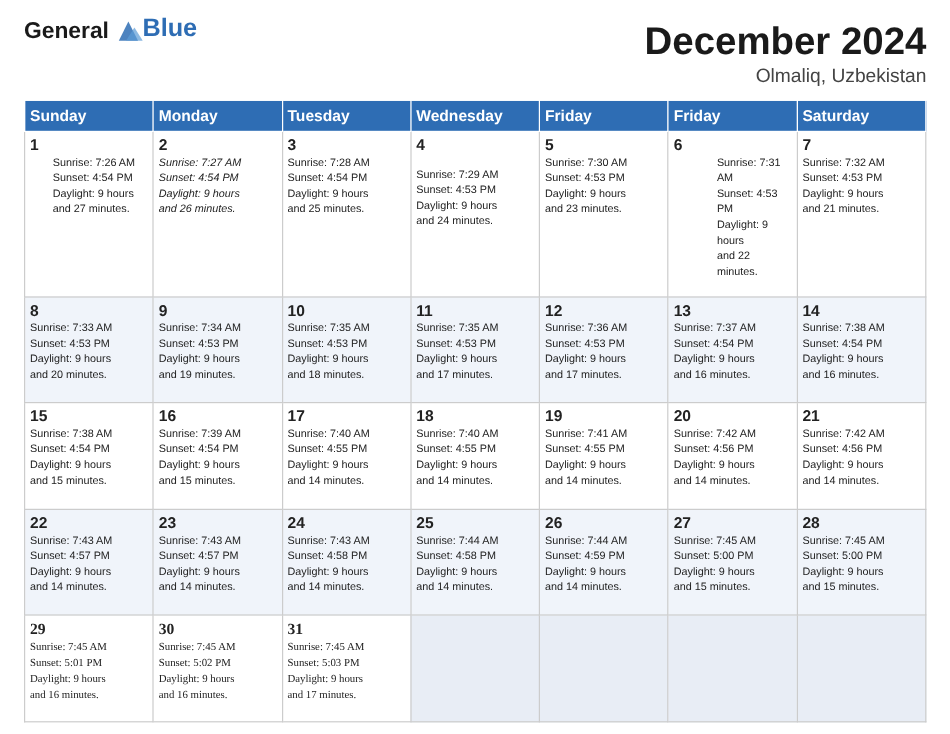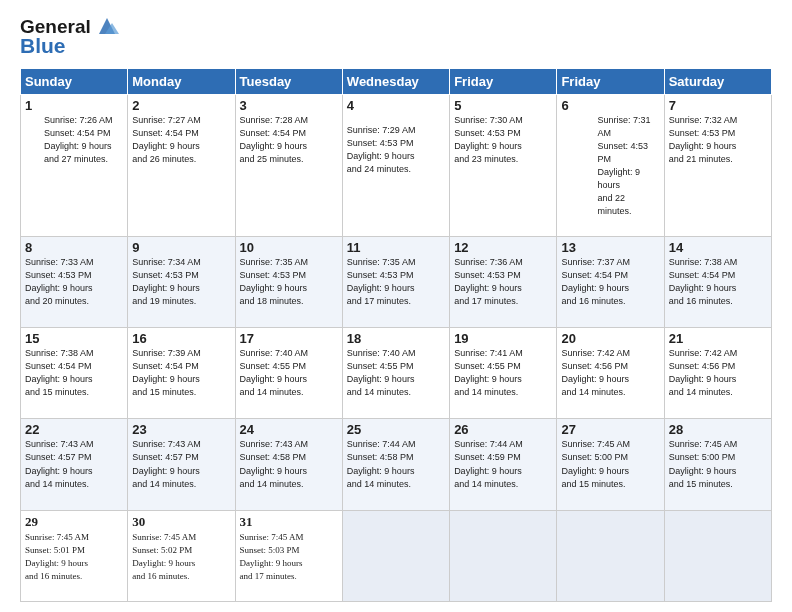--- a/index.html
+++ b/index.html
@@ -85,30 +85,34 @@
       height: 70px;
       font-family: Liberation Serif, serif;
     }
   </style>
 </head>
 <body>
 
 <div class="page">
   <div class="header">
     <div class="logo">
-      <div style="display:flex;flex-direction:column;line-height:1.15;">
+      <div style="display:flex;flex-direction:row;line-height:1.15;">
         <div style="display:flex;align-items:center;gap:2px;">
           <span style="font-size:19px;font-weight:bold;color:#1a1a1a;">General</span>
           <svg width="26" height="22" viewBox="0 0 26 22">
             <polygon points="6,18 14,2 22,18" fill="#2e6db4" opacity="0.85"></polygon>
             <polygon points="12,18 19,7 26,18" fill="#5b9bd5" opacity="0.7"></polygon>
           </svg>
         </div>
         <span style="font-size:21px;font-weight:bold;color:#2e6db4;margin-top:-4px;">Blue</span>
       </div>
+    </div>
+    <div class="title-block">
+      <div class="month-title">December 2024</div>
+      <div class="location-title">Olmaliq, Uzbekistan</div>
     </div>
   </div>
 
   <table class="calendar">
     <thead>
       <tr>
         <th>Sunday</th>
         <th>Monday</th>
         <th>Tuesday</th>
         <th>Wednesday</th>
@@ -121,21 +125,21 @@
     <tr>
           <td>
             <span class="day-num">1</span>
             <div class="day-info" style="white-space: pre-line; margin-left: 19px;">Sunrise: 7:26 AM
 Sunset: 4:54 PM
 Daylight: 9 hours
 and 27 minutes.</div>
           </td>
           <td>
             <span class="day-num">2</span>
-            <div class="day-info" style="white-space: pre-line;">Sunrise: 7:27 AM
+            <div class="day-info" style="white-space: pre-line; font-style: italic;">Sunrise: 7:27 AM
 Sunset: 4:54 PM
 Daylight: 9 hours
 and 26 minutes.</div>
           </td>
           <td>
             <span class="day-num">3</span>
             <div class="day-info" style="white-space: pre-line;">Sunrise: 7:28 AM
 Sunset: 4:54 PM
 Daylight: 9 hours
 and 25 minutes.</div>

